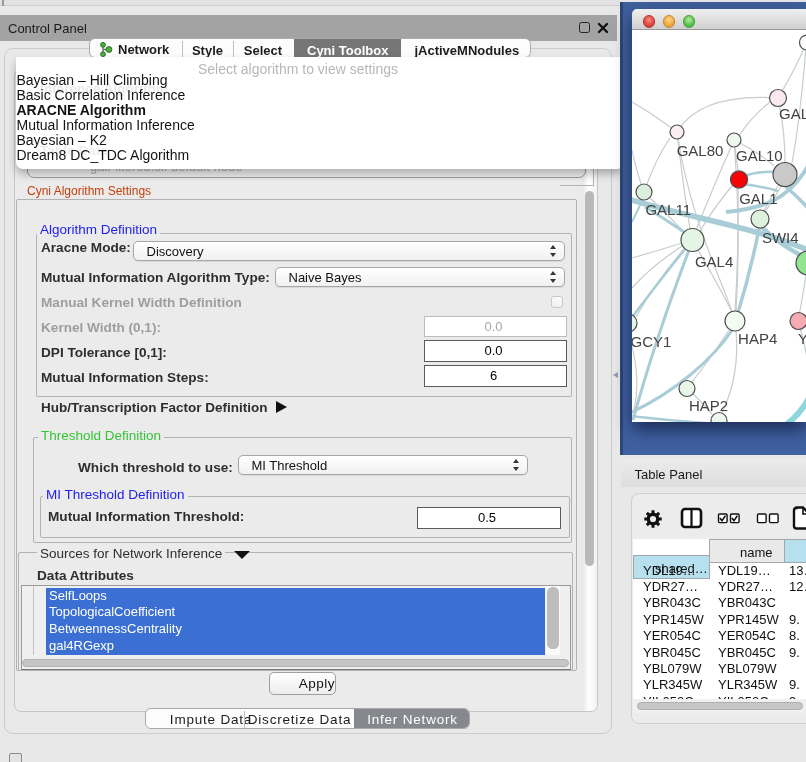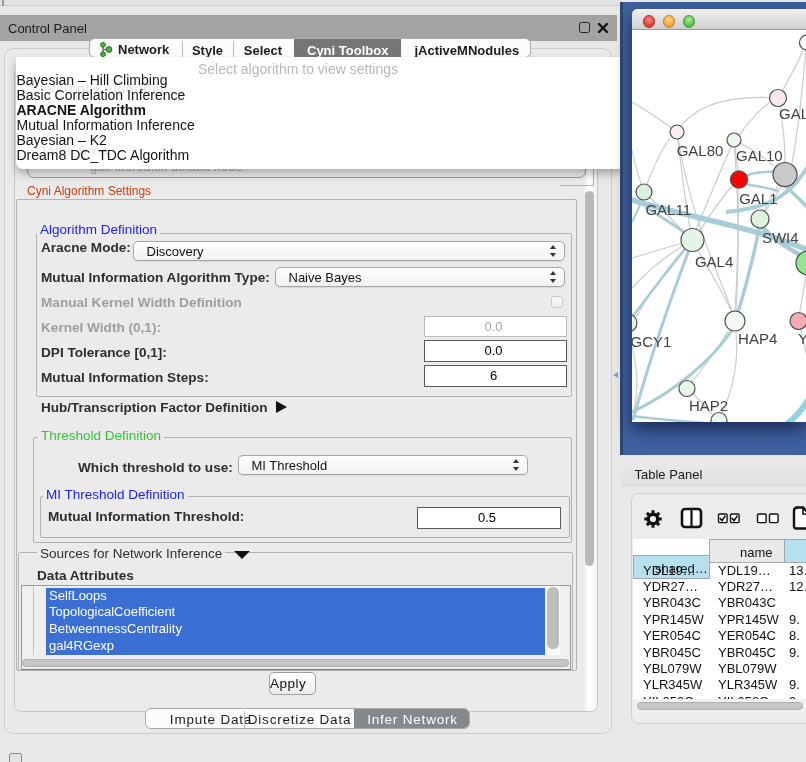--- a/index.html
+++ b/index.html
@@ -116,21 +116,21 @@
 
 <div class="abs" style="left:21px;top:585px;width:550px;height:85px;background:#efefef;border:1px solid #9a9a9a;border-bottom:1.5px solid #787878"></div>
 <div class="abs" style="left:33px;top:586px;width:1px;height:69px;background:#c2c2c2"></div>
 <div class="abs" style="left:545.5px;top:586px;width:14px;height:69px;background:#fbfbfb"></div>
 <div class="abs" style="left:46px;top:587.5px;width:499px;height:67px;background:#3b6fd3"></div>
 <div class="abs" style="left:49px;top:587.5px;width:490px;color:#fff;font-size:13px;line-height:16.75px;white-space:nowrap">SelfLoops<br>TopologicalCoefficient<br>BetweennessCentrality<br>gal4RGexp</div>
 <div class="abs" style="left:547px;top:587px;width:11.5px;height:62px;background:#bdbdbd;border-radius:5.5px"></div>
 
 <div class="abs" style="left:22px;top:659px;width:547px;height:7.5px;background:#c6c6c6;border-radius:4px;border:1px solid #b2b2b2"></div>
 
-<div class="abs" style="left:269px;top:672px;width:47px;height:23px;border:1px solid #9f9f9f;border-radius:5px;background:linear-gradient(#ffffff,#ececec);font-size:13.5px;color:#111;text-align:left;line-height:21px;letter-spacing:0.5px">Apply</div>
+<div class="abs" style="left:269px;top:672px;width:67px;height:23px;border:1px solid #9f9f9f;border-radius:5px;background:linear-gradient(#ffffff,#ececec);font-size:13.5px;color:#111;text-align:right;line-height:21px;letter-spacing:0.5px">Apply</div>
 
 <div class="abs" style="left:145px;top:708px;width:325px;height:21px;background:#fcfcfc;border:1px solid #a9a9a9;border-radius:6px;overflow:hidden;font-size:13.5px;color:#1c1c1c;letter-spacing:0.8px">
   <div class="tabtxt" style="left:16px;width:98px;top:3px">Impute Data</div>
   <div class="abs" style="left:98px;top:2px;width:1px;height:17px;background:#bdbdbd"></div>
   <div class="tabtxt" style="left:99px;width:109px;top:3px">Discretize Data</div>
   <div class="abs" style="left:208px;top:0;width:117px;height:21px;background:#85898d"></div>
   <div class="tabtxt" style="left:208px;width:117px;color:#fff;top:3px">Infer Network</div>
 </div>
 
 <div class="abs" style="left:9px;top:753px;width:13px;height:12px;background:#e3e3e3;border:1.5px solid #8a8a8a;border-radius:2px"></div>

